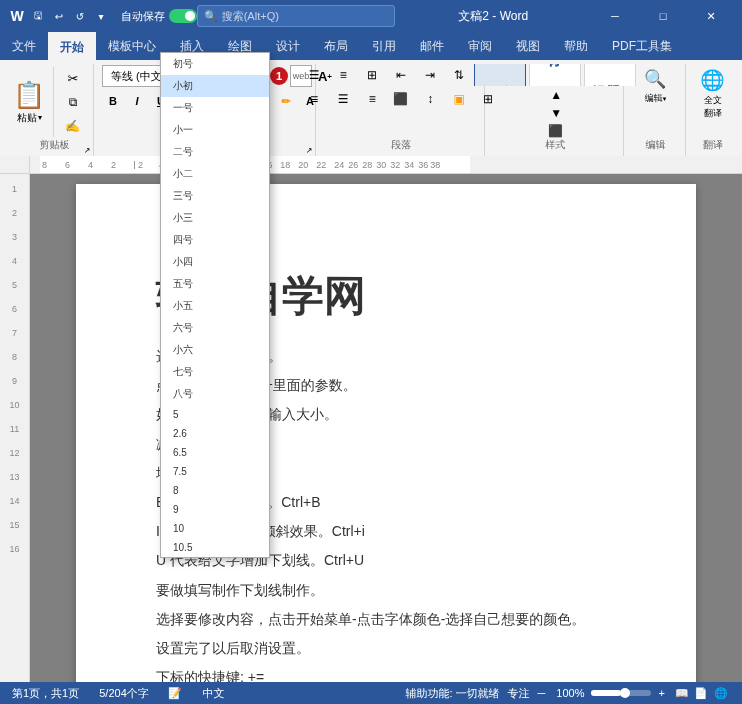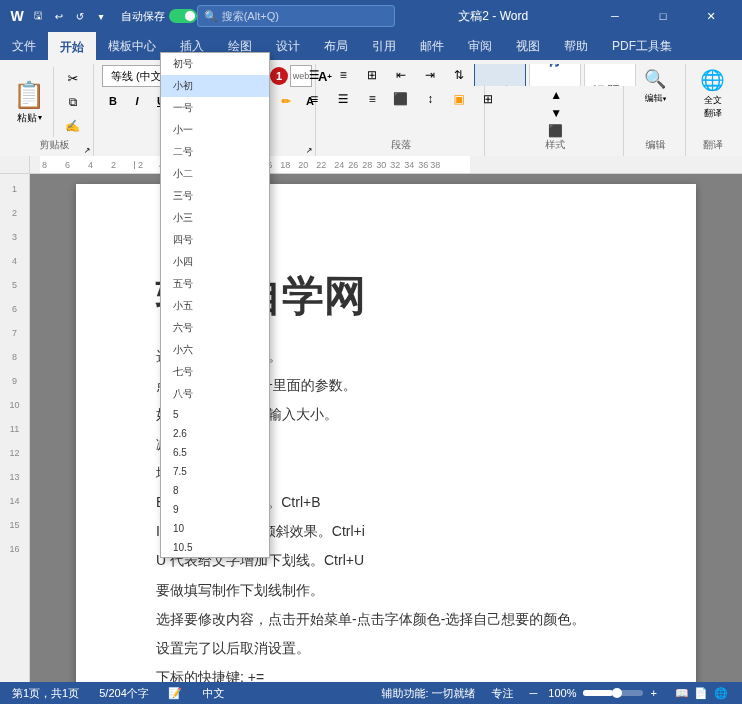--- a/index.html
+++ b/index.html
@@ -71,21 +71,21 @@
     .doc-page { background: white; width: 620px; min-height: 520px; padding: 60px 80px; position: relative; box-shadow: 0 2px 8px rgba(0,0,0,0.3); }
 
     
     .doc-title { font-size: 42px; font-weight: bold; color: #333; margin-bottom: 20px; }
     .doc-body { font-size: 14px; line-height: 1.8; color: #333; }
     .doc-body p { margin-bottom: 4px; }
 
     
     .status-bar { height: 22px; background: #2b579a; display: flex; align-items: center; justify-content: space-between; padding: 0 8px; color: white; font-size: 11px; }
     .status-left { display: flex; gap: 12px; align-items: center; }
-    .status-right { display: flex; gap: 8px; align-items: center; }
+    .status-right { display: flex; align-items: center; }
     .status-btn { padding: 0 4px; cursor: pointer; height: 22px; display: flex; align-items: center; }
     .dropdown-container { position: relative; display: inline-block; }
     .ribbon-group-inner { display: flex; gap: 3px; flex: 1; padding-bottom: 16px; align-items: flex-start; }
 
     
     .paste-big { display: flex; flex-direction: column; align-items: center; justify-content: center; height: 70px; width: 44px; cursor: pointer; border-right: 1px solid #d4d4d4; padding-right: 4px; margin-right: 2px; }
 
     
     .dropdown-overlay { position: absolute; left: 160px; top: 52px; z-index: 9999; }
     .dropdown-list { background: white; border: 1px solid #ababab; box-shadow: 3px 3px 8px rgba(0,0,0,0.25); width: 110px; }

